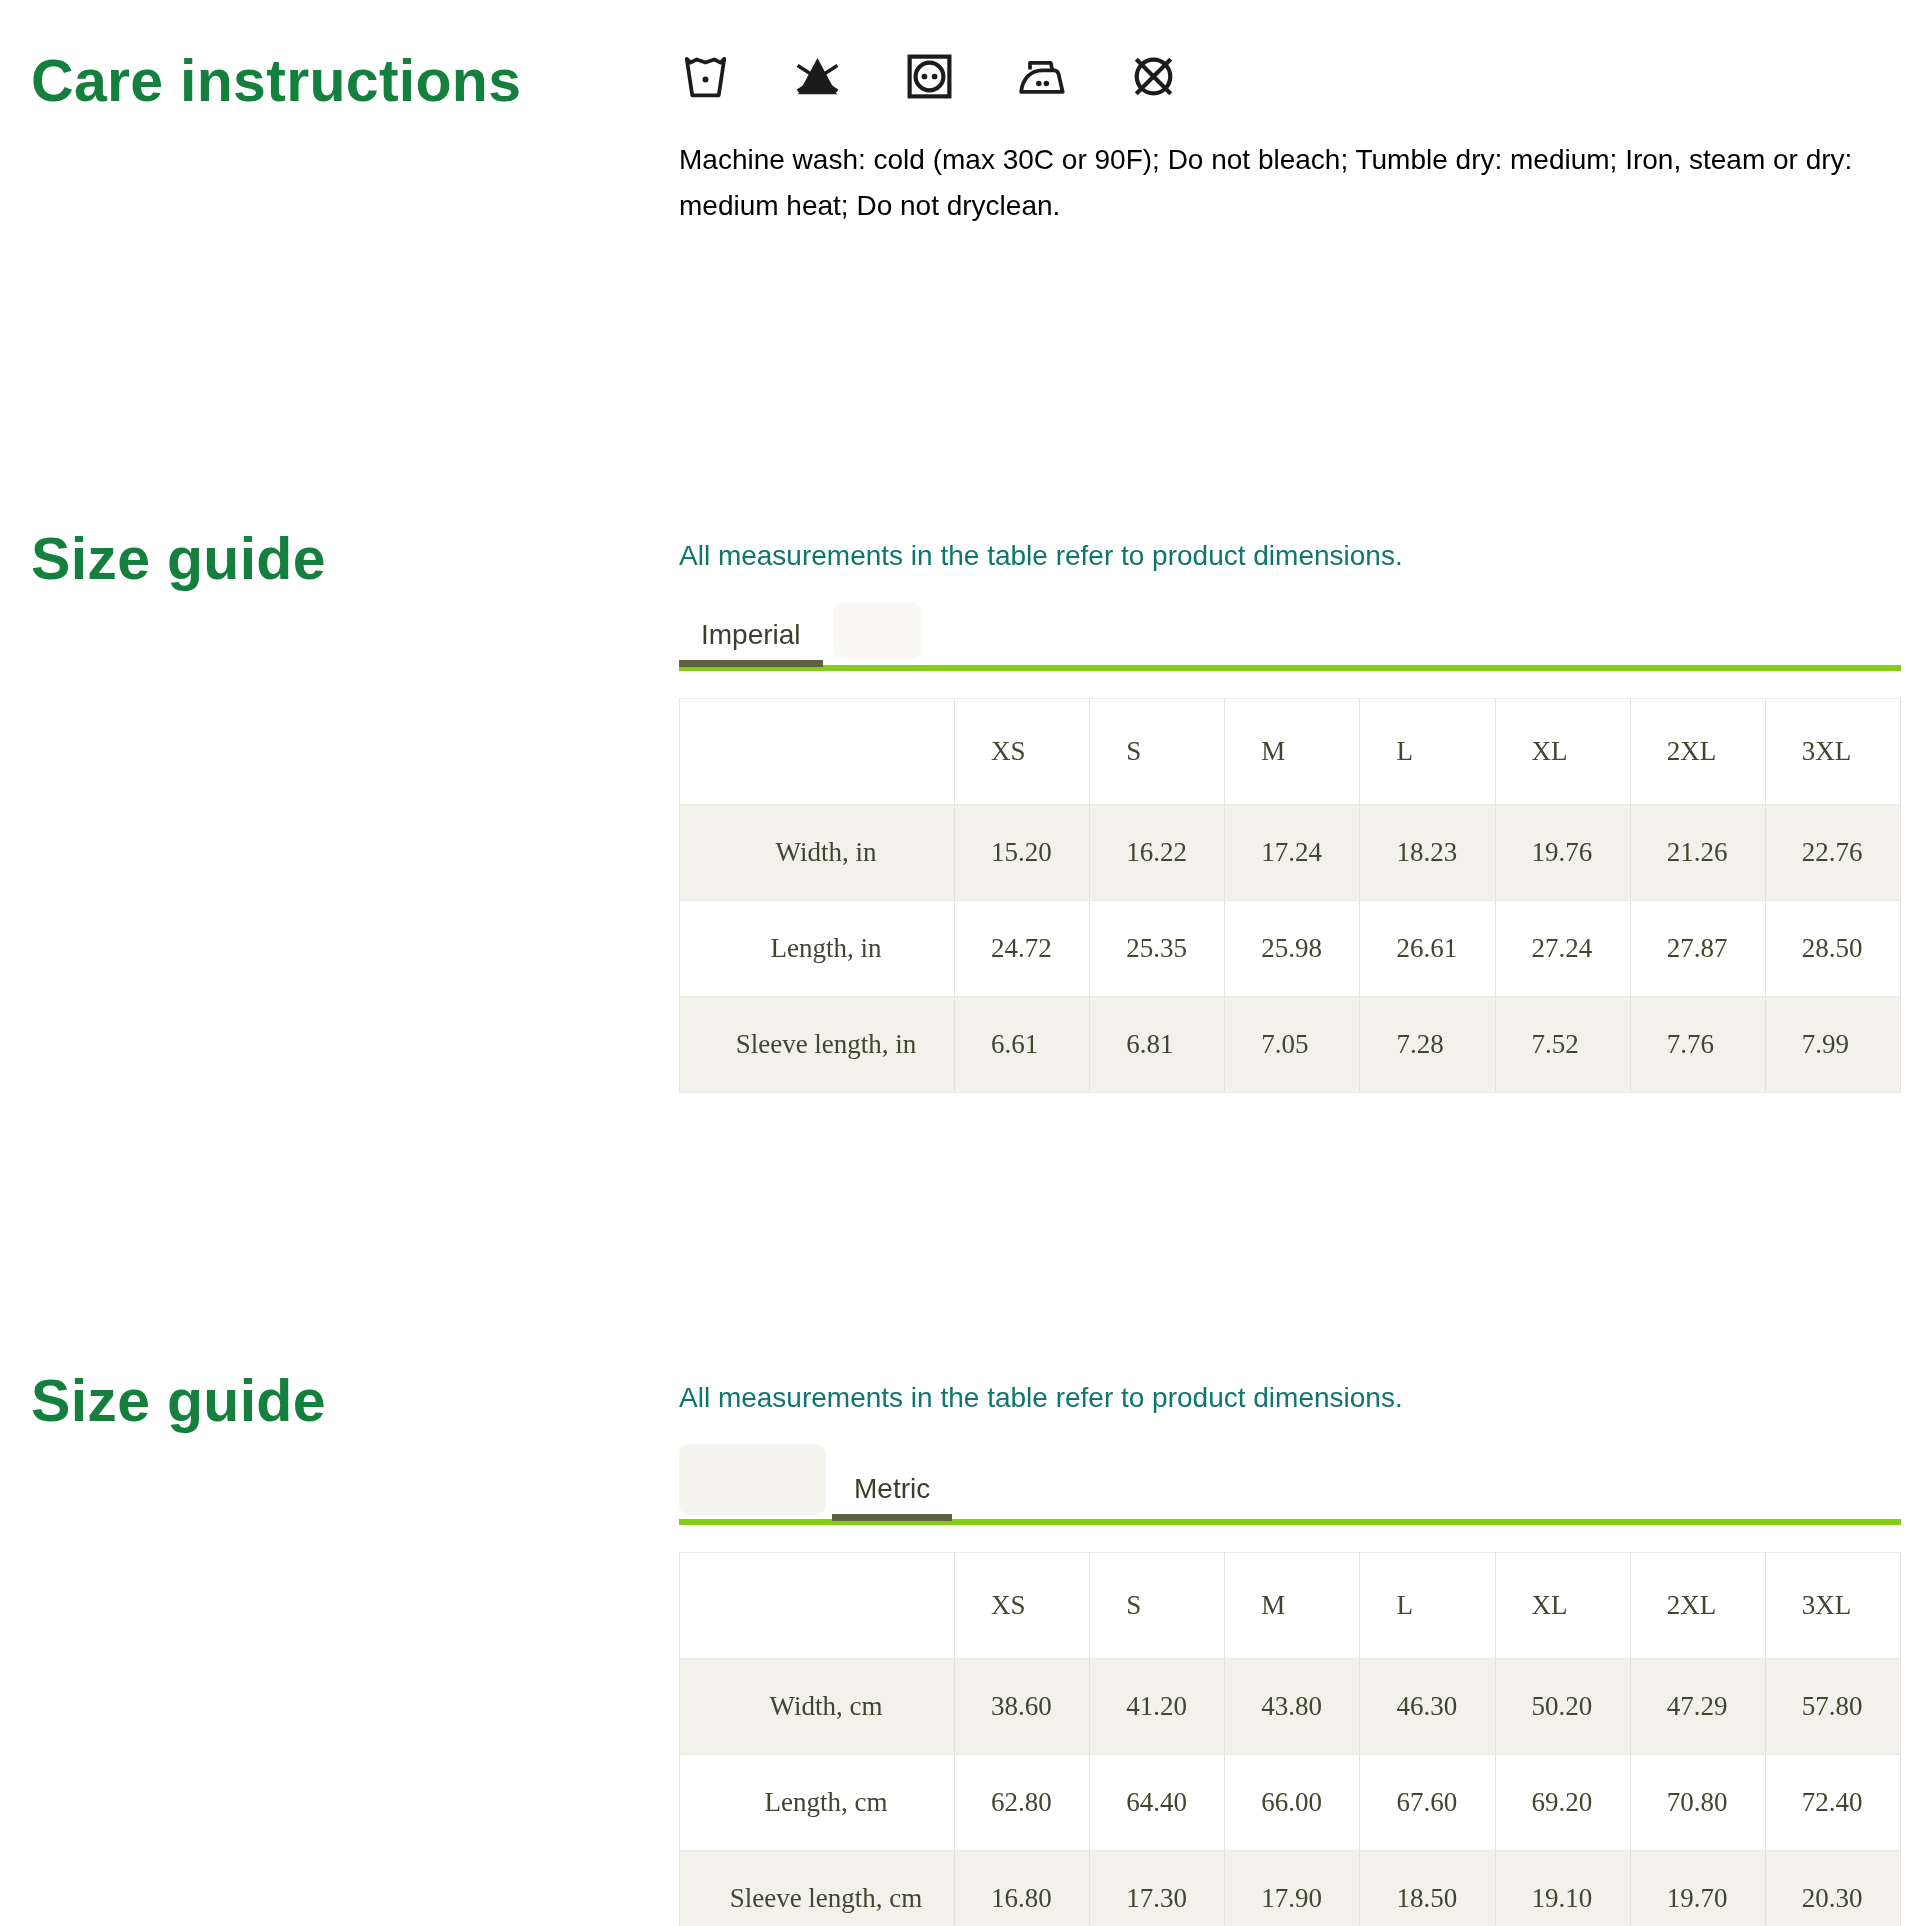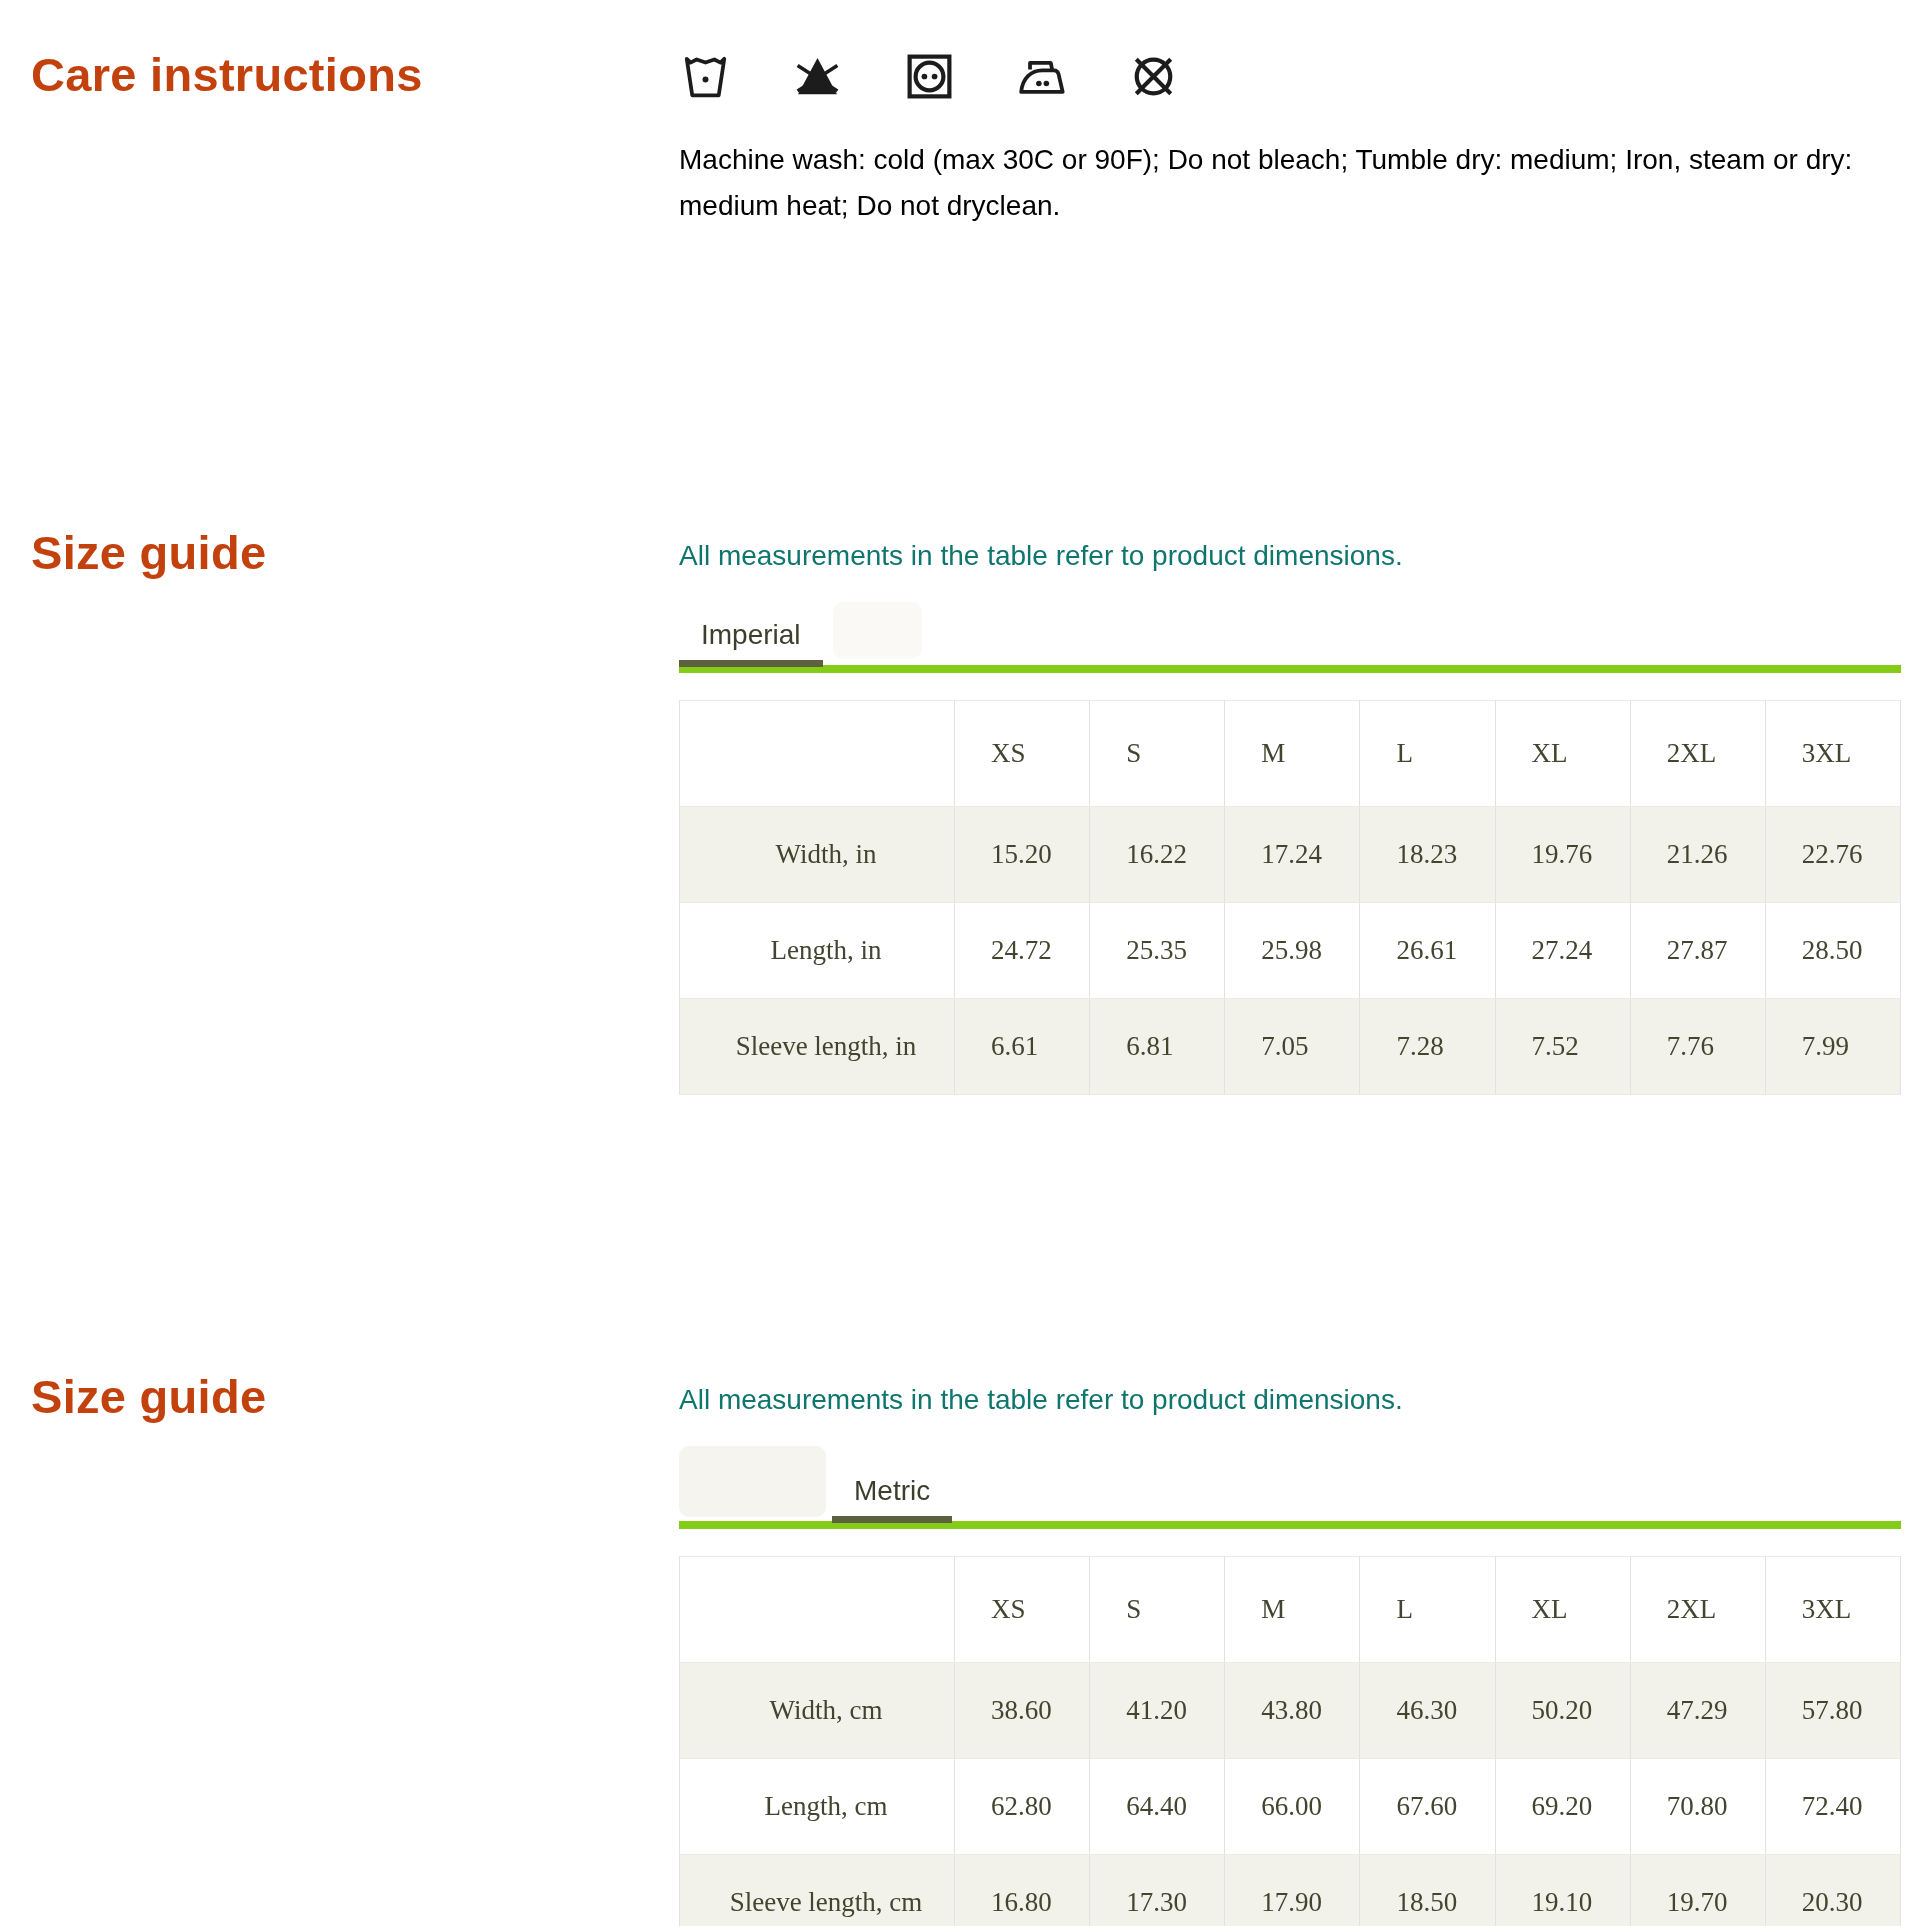--- a/index.html
+++ b/index.html
@@ -9,24 +9,24 @@
     font-family:"Liberation Sans", sans-serif;
   }
   .section{
     display:grid;
     grid-template-columns:648px 1fr;
     padding:0 26px 0 31px;
     box-sizing:border-box;
   }
   .section-title{
     margin:0;
-    font-size:47px;
+    font-size:59px;
     font-weight:800;
     letter-spacing:0.3px;
-    color:#c2410c;
+    color:#15803d;
     line-height:1.15;
   }
   
   #care-section{margin-top:48px;}
   .care-icons{display:flex;gap:59px;align-items:center;margin-top:2px;}
   .care-icon{width:53px;height:53px;display:inline-block;}
   .care-icon svg{width:53px;height:53px;display:block;}
   .care-text{
     margin:34px 0 0 0;
     font-size:28px;
@@ -39,21 +39,21 @@
   #size-metric-section{margin-top:275px;}
   .sg-note{
     margin:14px 0 0 0;
     font-size:28px;
     color:#0f766e;
   }
   .tabs{
     display:flex;
     align-items:flex-end;
     margin-top:30px;
-    border-bottom:8px solid #84cc16;
+    border-bottom:6px solid #84cc16;
     position:relative;
   }
   .tab{
     position:relative;
     padding:14px 22px;
     font-size:28px;
     color:#3c3f2c;
     cursor:pointer;
     white-space:nowrap;
   }

